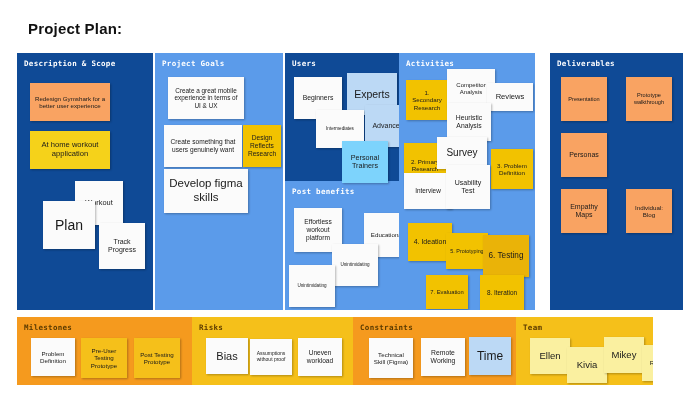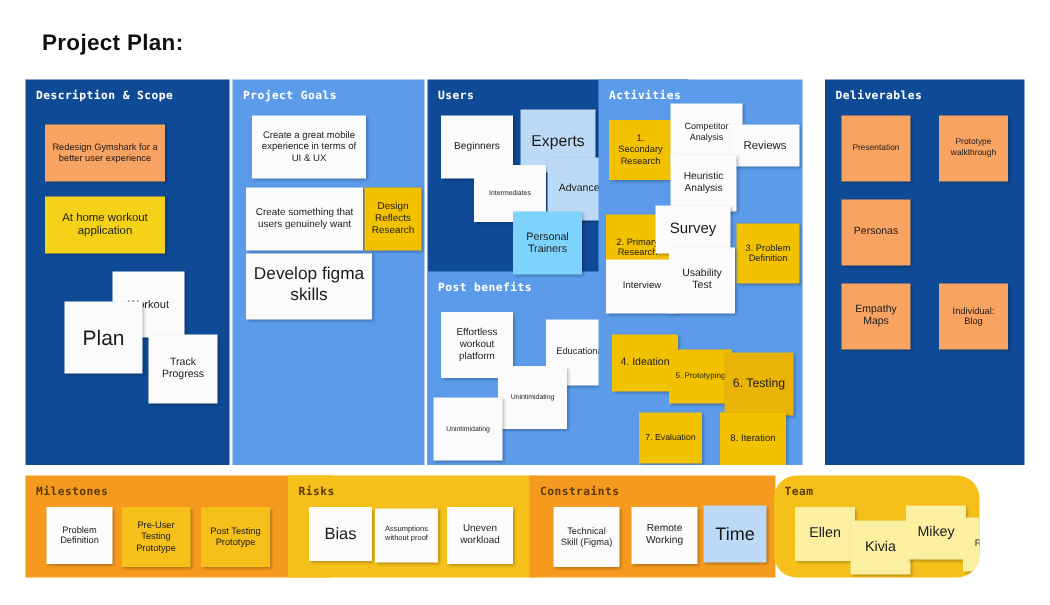--- a/index.html
+++ b/index.html
@@ -242,21 +242,21 @@
       <div class="note" style="left: 16px; top: 21px; width: 44px; height: 40px; background: rgb(251, 251, 251); font-size: 6.2px;">
         <span>Technical Skill (Figma)</span>
       </div>
       <div class="note" style="left: 68px; top: 21px; width: 44px; height: 38px; background: rgb(251, 251, 251); font-size: 6.8px;">
         <span>Remote Working</span>
       </div>
       <div class="note" style="left: 116px; top: 20px; width: 42px; height: 38px; background: rgb(188, 217, 245); font-size: 12px;">
         <span>Time</span>
       </div>
     </div>
-    <div class="band" style="left: 499px; width: 137px; top: 264px; background: rgb(245, 192, 26); border-radius: 15px;">
+    <div class="band" style="left: 499px; width: 137px; top: 264px; background: rgb(245, 192, 26);">
       <div class="sec-title on-orange">Team</div>
       <div class="note" style="left: 14px; top: 21px; width: 40px; height: 36px; background: rgb(250, 240, 160); font-size: 9.5px;">
         <span>Ellen</span>
       </div>
       <div class="note" style="left: 51px; top: 30px; width: 40px; height: 36px; background: rgb(250, 240, 160); font-size: 9.5px;">
         <span>Kivia</span>
       </div>
       <div class="note" style="left: 88px; top: 20px; width: 40px; height: 36px; background: rgb(250, 240, 160); font-size: 9.5px;">
         <span>Mikey</span>
       </div>

